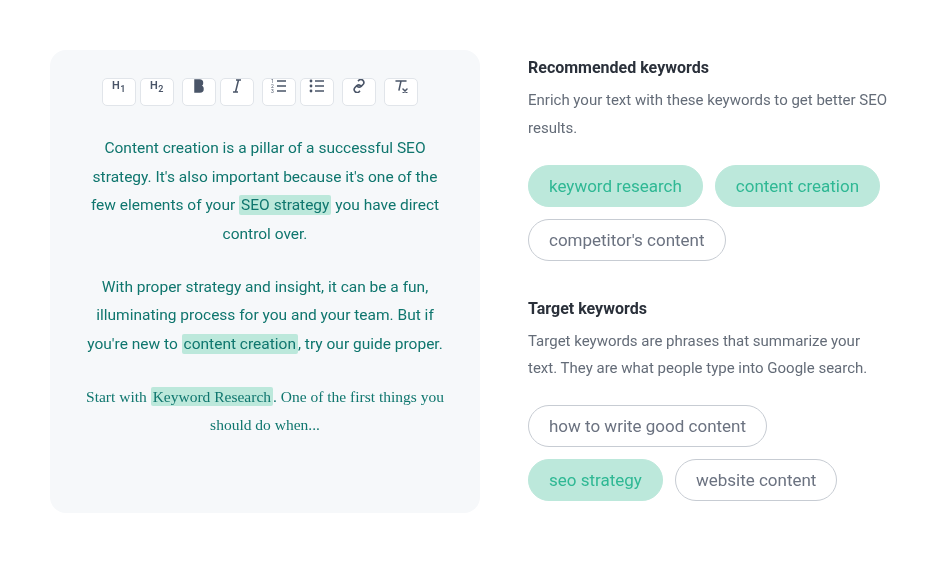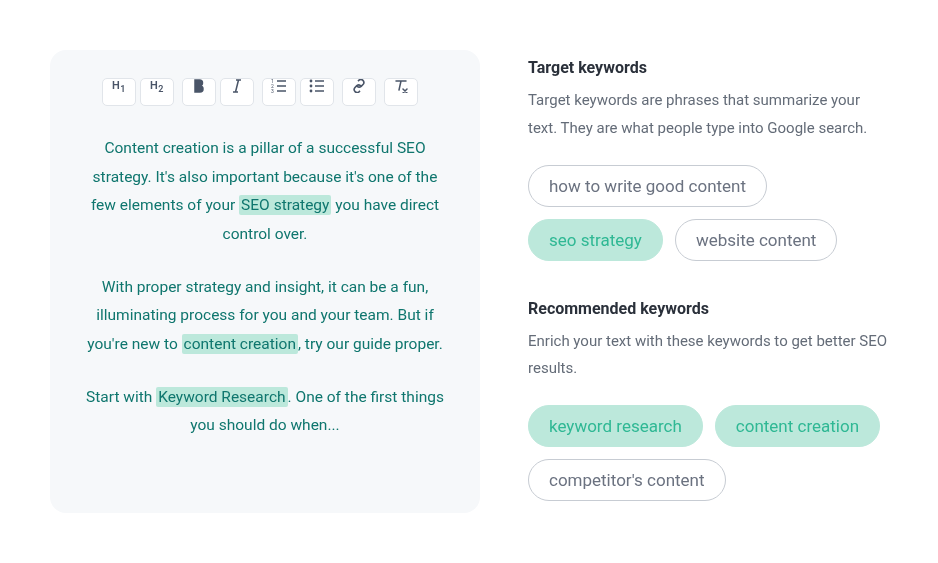--- a/index.html
+++ b/index.html
@@ -53,21 +53,21 @@
     color: #4a5568;
   }
   .h-label sub { font-size: 9px; }
   .editor-content {
     color: #0f766e;
     font-size: 15.5px;
     line-height: 1.85;
     text-align: center;
   }
   .editor-content p { margin-bottom: 24px; }
-  .editor-content p:last-child { margin-bottom: 12px; }
+  .editor-content p:last-child { margin-bottom: 12px; font-family: Liberation Serif, serif; }
   .hl {
     background: #bce8db;
     padding: 1px 2px;
     border-radius: 2px;
   }
   .side-panel {
     flex: 1;
     padding-top: 8px;
   }
   .section { margin-bottom: 38px; }
@@ -167,31 +167,31 @@
     </div>
     <div class="editor-content" id="editor-body">
         <p><span>Content creation is a pillar of a successful SEO strategy. It's also important because it's one of the few elements of your </span><span class="hl">SEO strategy</span><span> you have direct control over.</span></p>
         <p><span>With proper strategy and insight, it can be a fun, illuminating process for you and your team. But if you're new to </span><span class="hl">content creation</span><span>, try our guide proper.</span></p>
         <p><span>Start with </span><span class="hl">Keyword Research</span><span>. One of the first things you should do when...</span></p>
       </div>
   </div>
 
   <div class="side-panel">
     <div class="section">
+      <div class="section-title">Recommended keywords</div>
+      <div class="section-desc">Enrich your text with these keywords to get better SEO results.</div>
+      <div class="pills" id="recommended-pills">
+          <div class="pill filled">keyword research</div>
+          <div class="pill filled">content creation</div>
+          <div class="pill outline">competitor's content</div>
+        </div>
+    </div>
+    <div class="section">
       <div class="section-title">Target keywords</div>
       <div class="section-desc">Target keywords are phrases that summarize your text. They are what people type into Google search.</div>
       <div class="pills" id="target-pills">
           <div class="pill outline">how to write good content</div>
           <div class="pill filled">seo strategy</div>
           <div class="pill outline">website content</div>
         </div>
     </div>
-    <div class="section">
-      <div class="section-title">Recommended keywords</div>
-      <div class="section-desc">Enrich your text with these keywords to get better SEO results.</div>
-      <div class="pills" id="recommended-pills">
-          <div class="pill filled">keyword research</div>
-          <div class="pill filled">content creation</div>
-          <div class="pill outline">competitor's content</div>
-        </div>
-    </div>
   </div>
 </div>
 
 </body></html>

